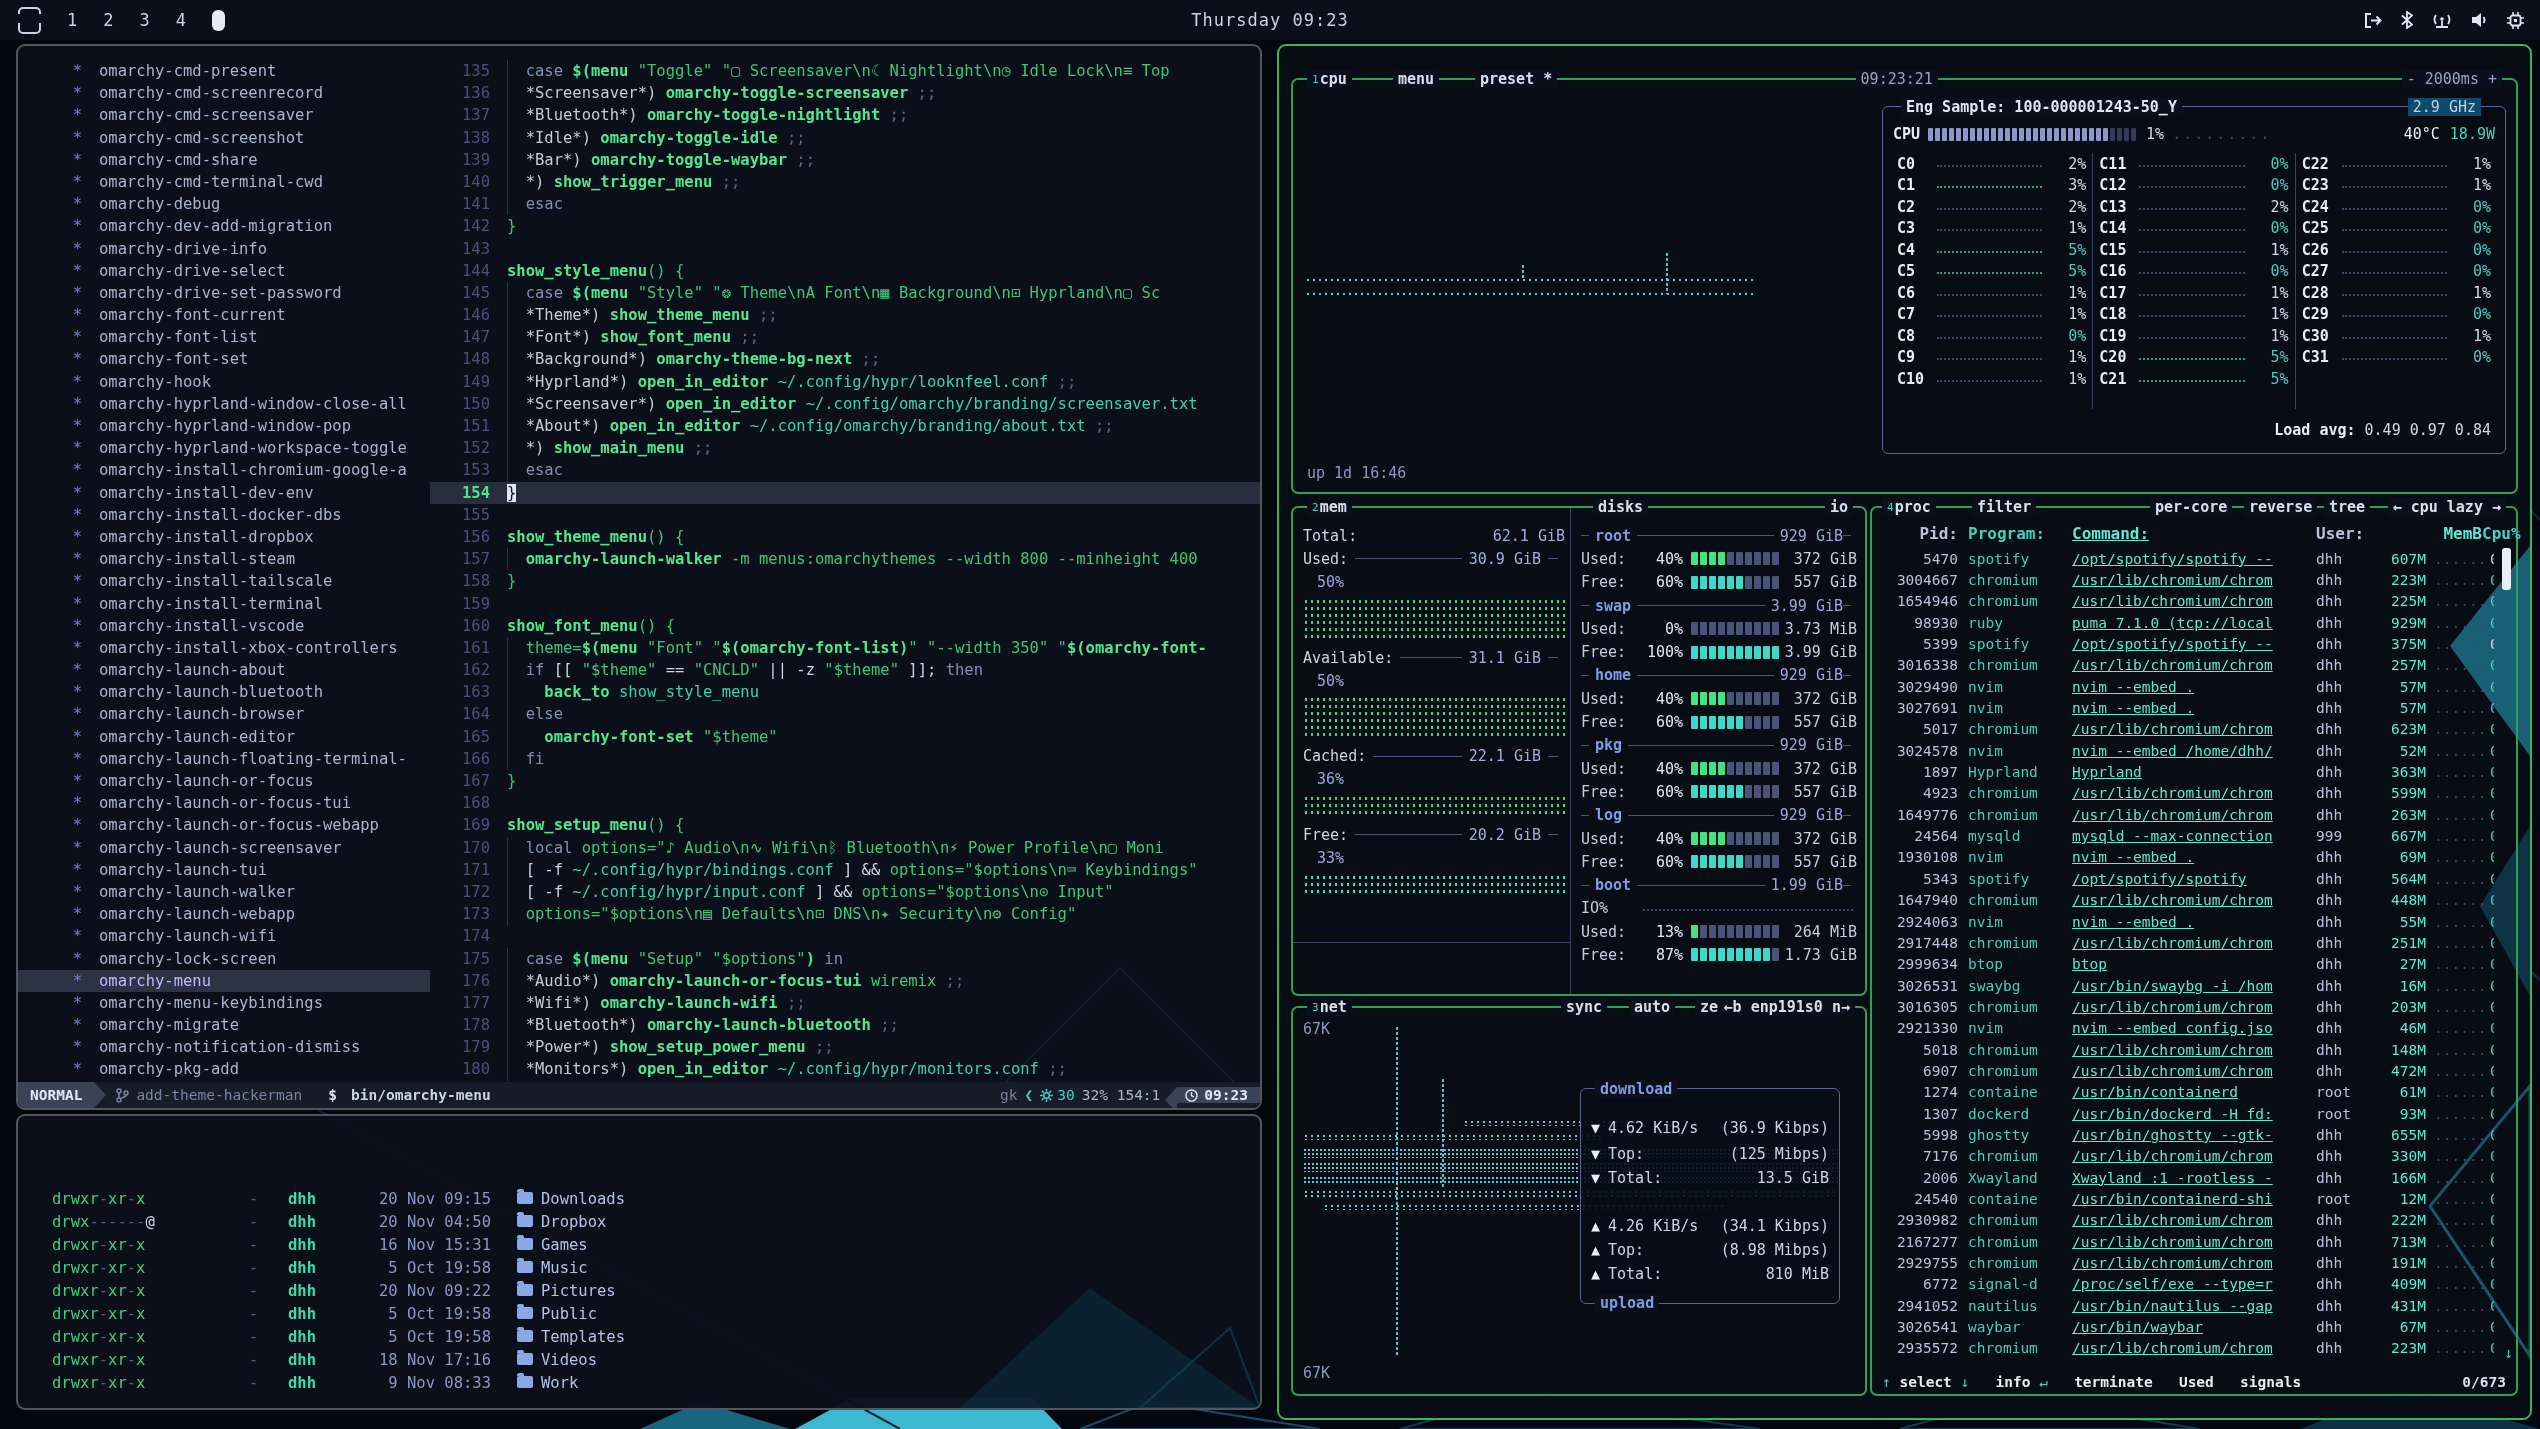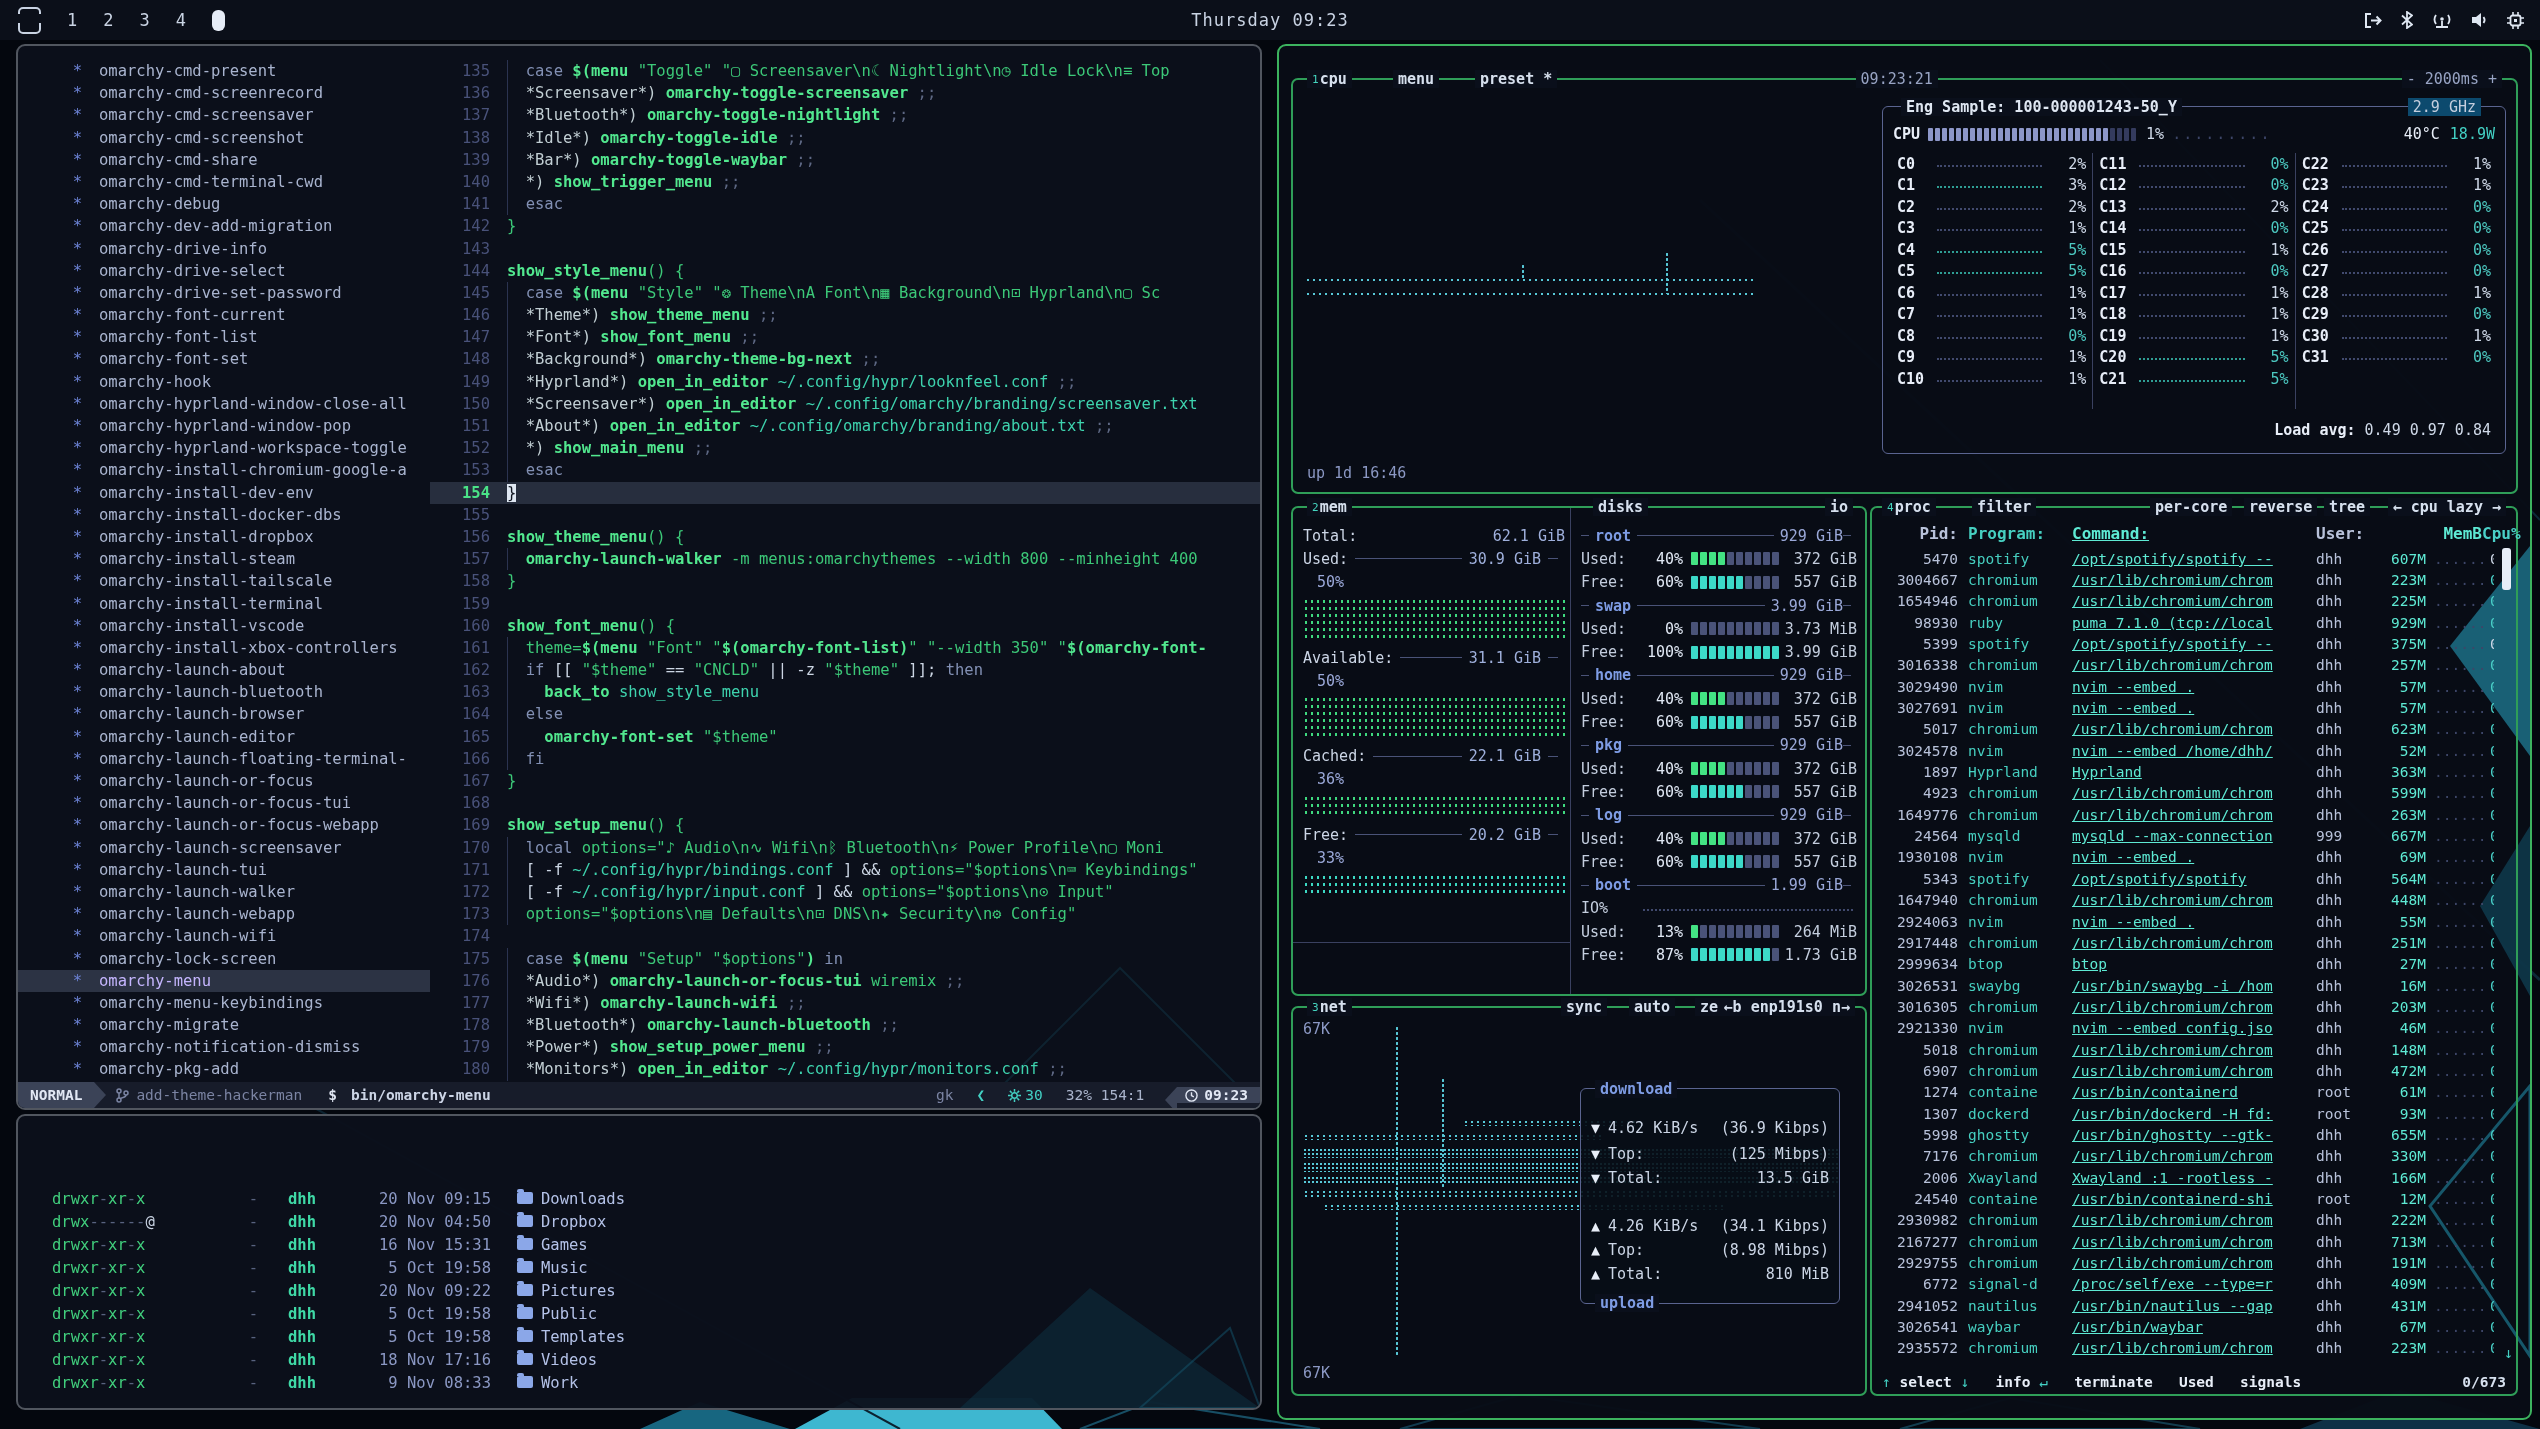--- a/index.html
+++ b/index.html
@@ -44,21 +44,21 @@
   .sg-k{color:#8290b4;} .sg-g{color:#3cc878;} .sg-b{color:#52e88f;font-weight:bold;}
   .sg-p{color:#c2cfd4;} .sg-t{color:#3ed3ae;} .sg-d{color:#5e6884;} .sg-w{color:#ccd6e4;}
   .cursorblk{background:#dfe7f2;color:#10151f;}
   .statusline{position:absolute;left:0;right:0;bottom:0;height:26px;background:#171c2a;display:flex;
               align-items:center;font-size:14.5px;}
   .sl-mode{background:#3b4357;color:#e2e8f4;font-weight:bold;padding:0 12px;height:100%;display:flex;align-items:center;position:relative;margin-right:14px;}
   .sl-mode::after{content:"";position:absolute;right:-12px;top:0;border-top:13px solid transparent;border-bottom:13px solid transparent;border-left:12px solid #3b4357;}
   .sl-branch{color:#7b84a3;display:flex;align-items:center;gap:7px;margin-left:8px;}
   .sl-file{color:#ccd5e6;font-weight:bold;margin-left:26px;}
   .sl-file .dol{color:#e2e8f4;margin-right:14px;}
-  .sl-right{margin-left:auto;display:flex;align-items:center;gap:23px;}
+  .sl-right{margin-left:auto;display:flex;align-items:center;gap:7px;}
   .sl-gk{color:#7b84a3;} .sl-sep{color:#43d1c4;} .sl-diag{color:#43d1c4;display:flex;align-items:center;gap:4px;}
   .sl-pos{color:#aab4cc;}
   .sl-time{background:#3b4357;color:#e2e8f4;font-weight:bold;height:100%;display:flex;align-items:center;gap:6px;padding:0 12px 0 8px;position:relative;margin-left:10px;}
   .sl-time::before{content:"";position:absolute;left:-12px;top:0;border-top:13px solid transparent;border-bottom:13px solid transparent;border-right:12px solid #3b4357;}
   
   #term .body{padding:26px 0 0 34px;font-size:15.5px;line-height:23px;white-space:pre;}
   .lsrow{display:flex;}
   .ls-perm{color:#41cf7d;width:170px;}
   .ls-perm .at{color:#c8d2e2;} .ls-perm .dash{color:#58627f;}
   .ls-size{color:#58627f;width:36px;text-align:right;}

